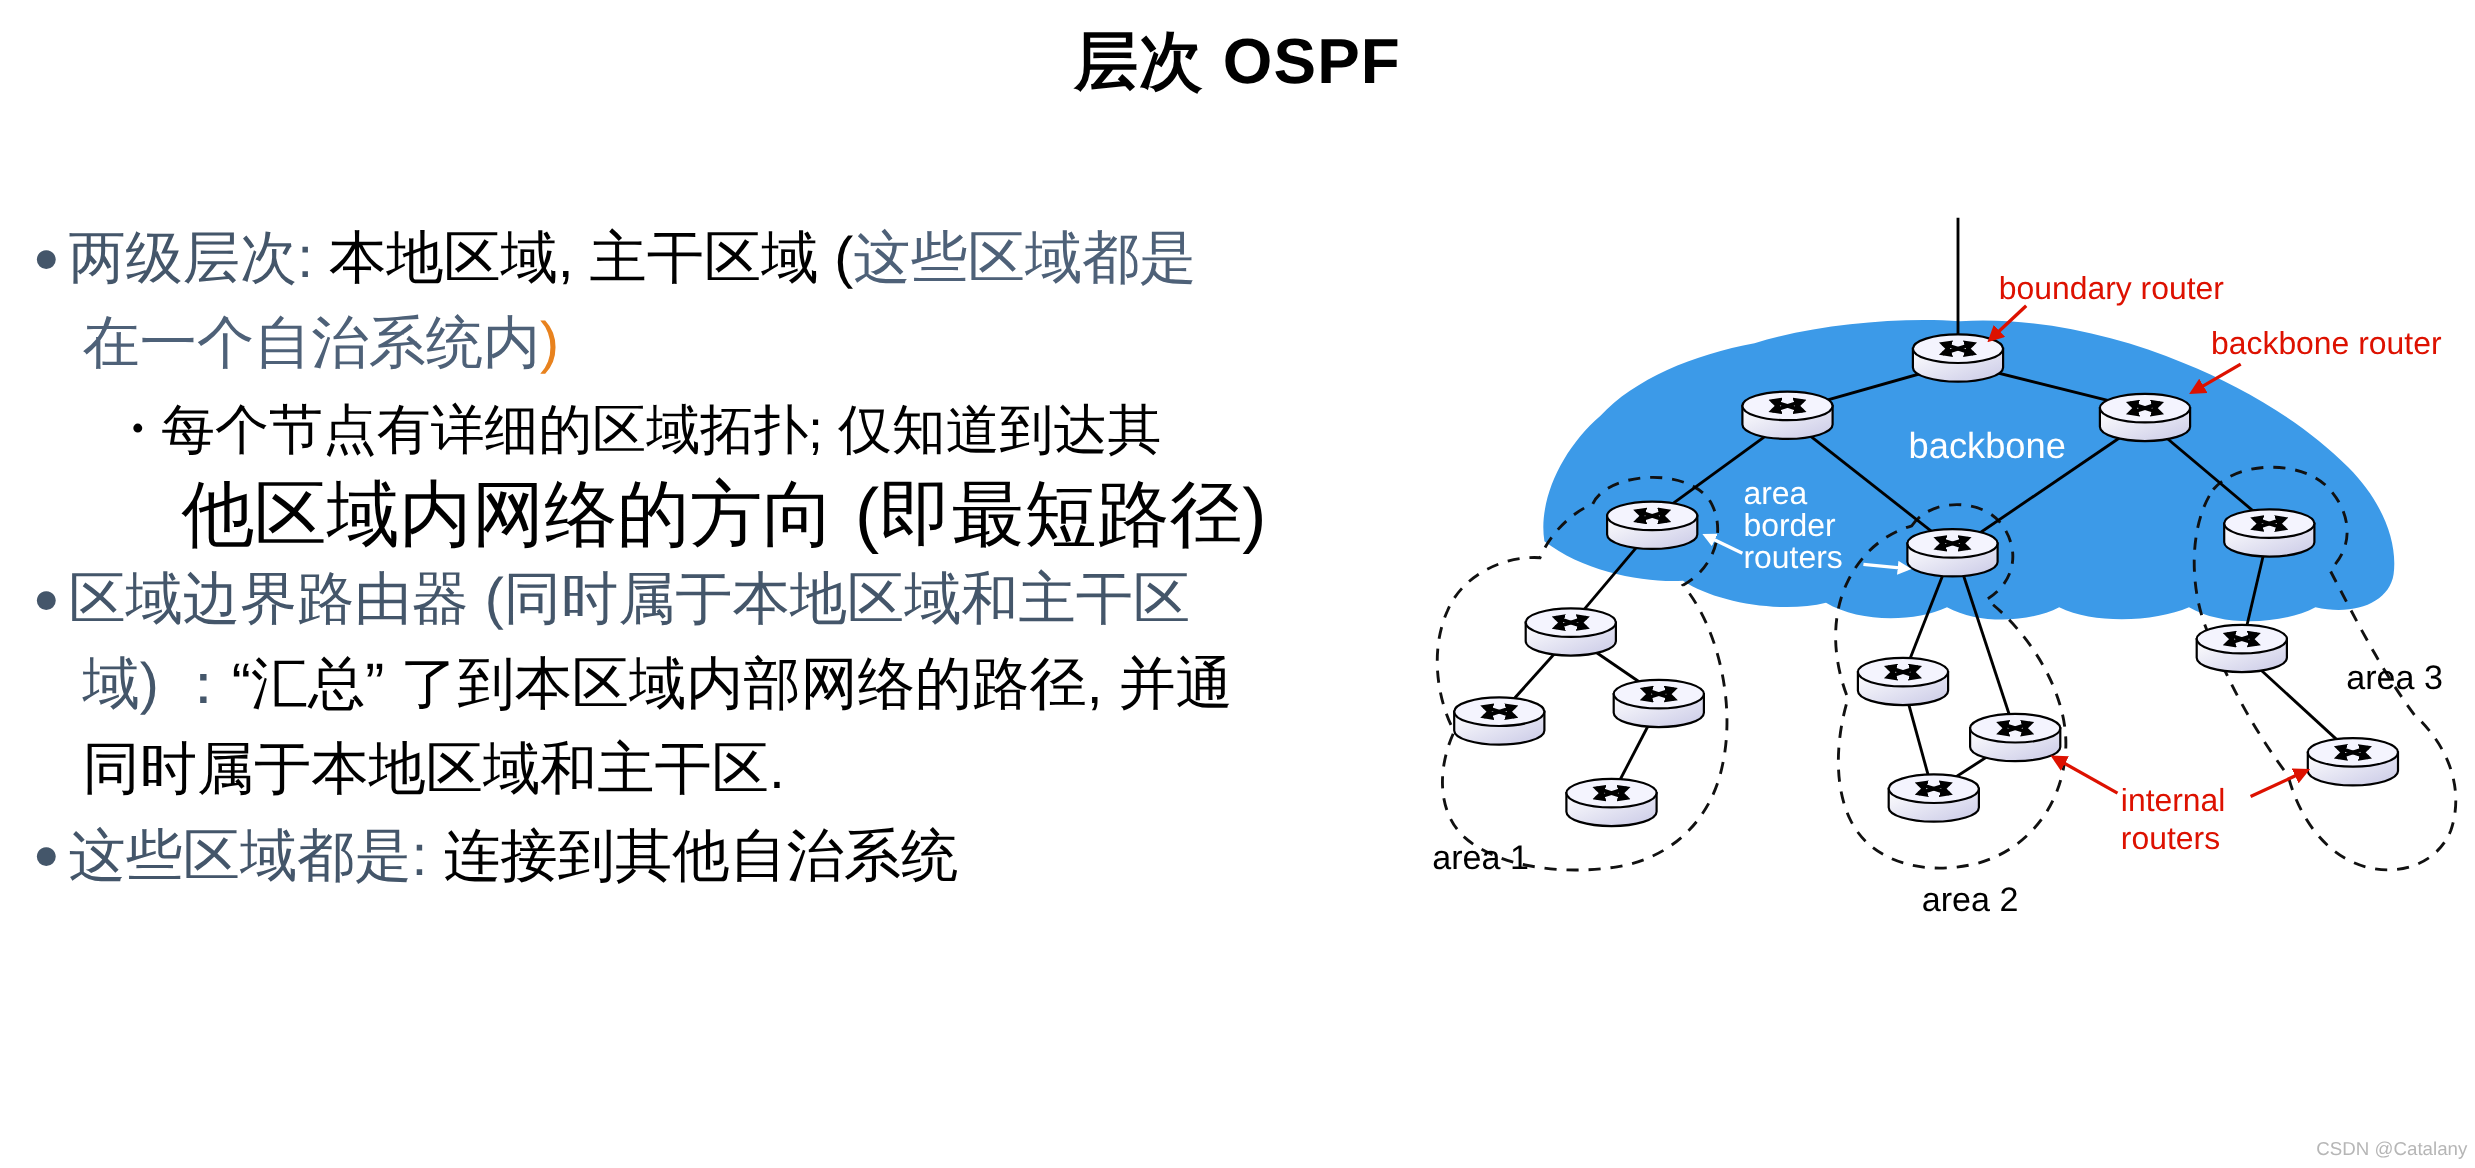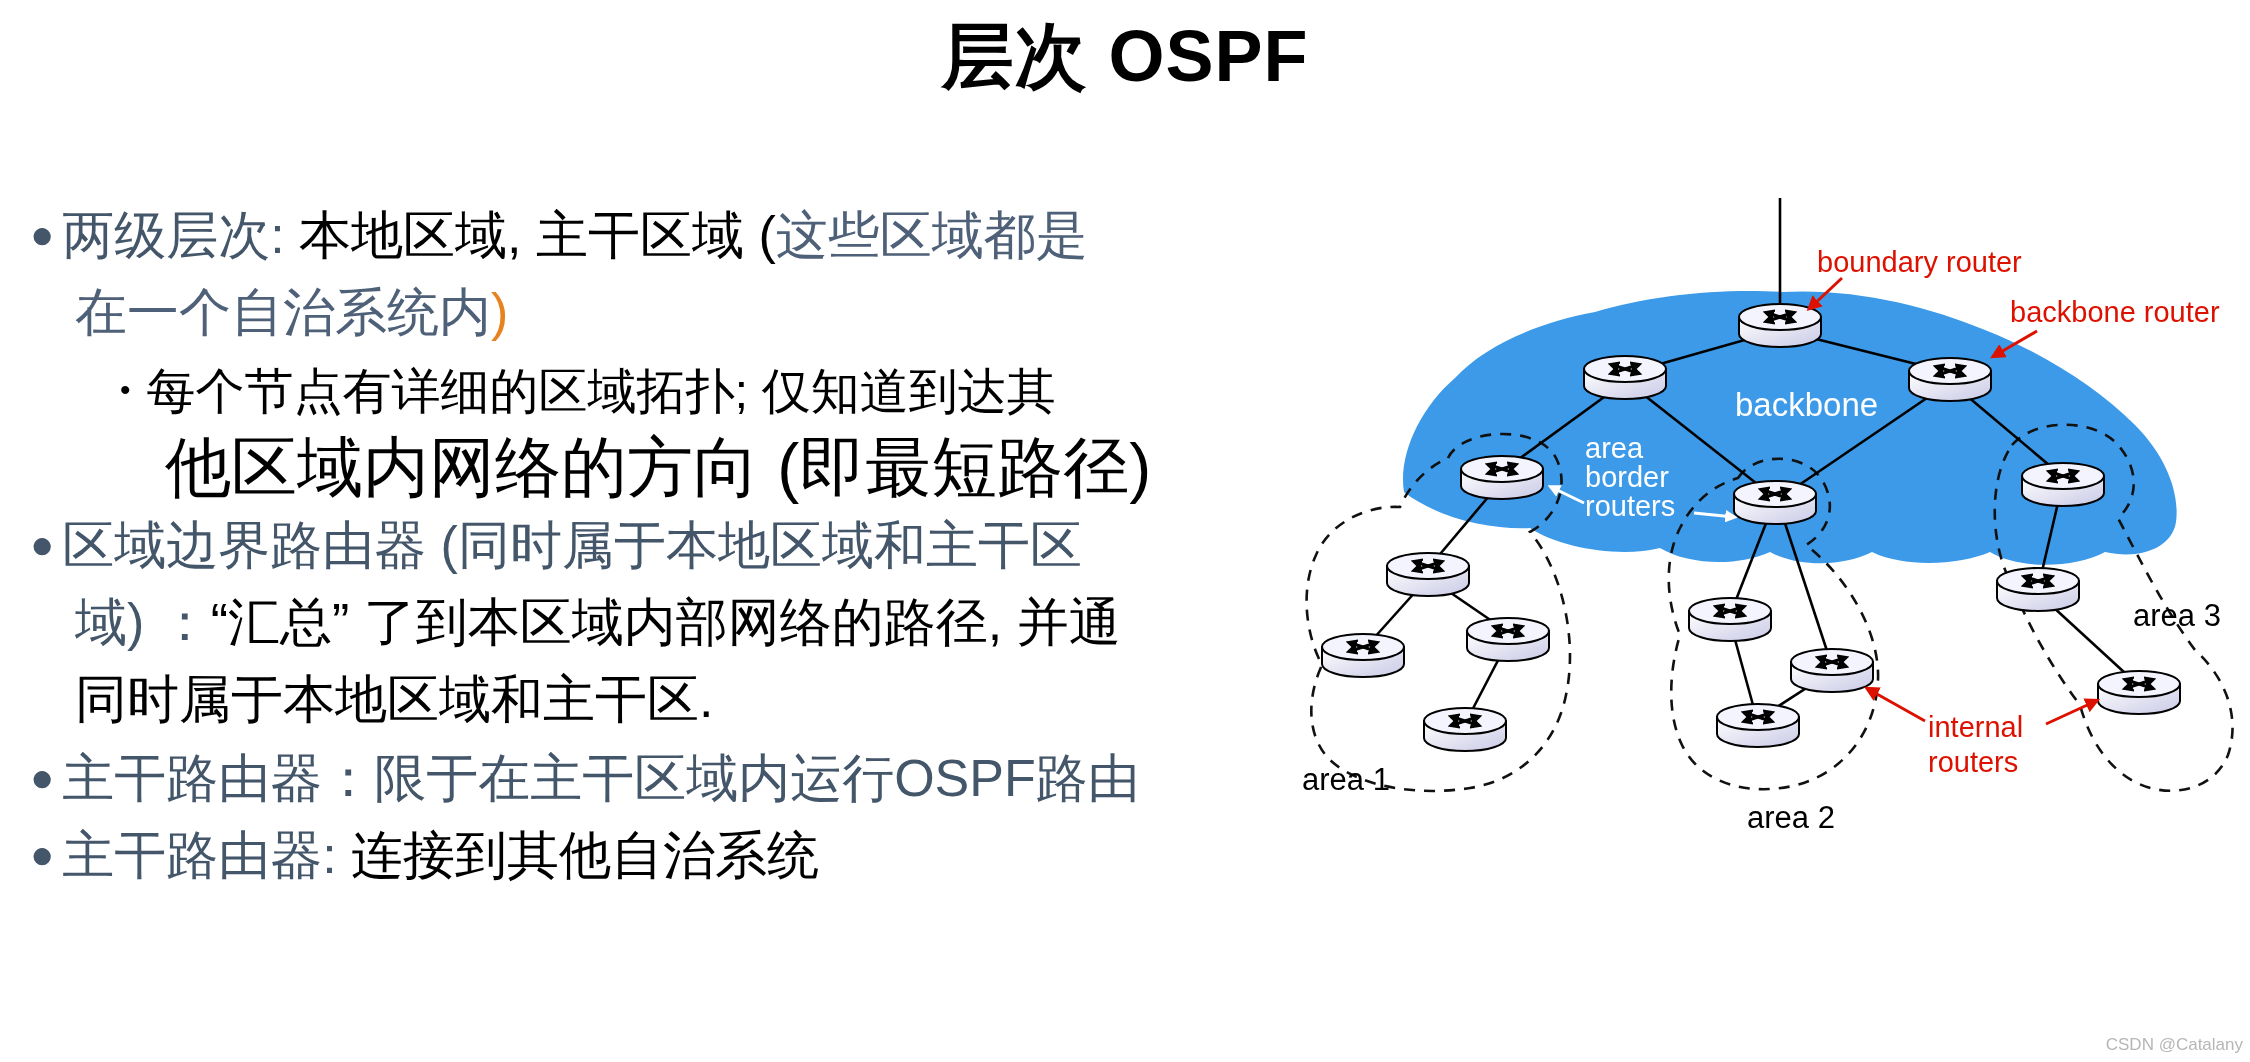--- a/index.html
+++ b/index.html
@@ -2,21 +2,21 @@
 <html><head>
 <meta charset="utf-8">
 <style>
   html,body{margin:0;padding:0;}
   body{
     width:2250px;height:1062px;position:relative;background:#ffffff;overflow:hidden;
     font-family:"Liberation Sans","DejaVu Sans",sans-serif;
   }
   .title{
     position:absolute;left:0;top:0;width:2250px;text-align:center;
-    font-size:72px;line-height:112px;font-weight:700;color:#000;margin:0;
+    font-size:58px;line-height:112px;font-weight:700;color:#000;margin:0;
     letter-spacing:1px;
   }
   .content{
     position:absolute;left:30px;top:196px;width:1270px;
     font-size:52px;line-height:77.5px;white-space:nowrap;color:#000;
   }
   .line{height:77.5px;}
   .indent1{padding-left:45px;}
   .sub{font-size:49px;padding-left:90px;}
   .sub2{font-size:66px;padding-left:135px;}
@@ -54,24 +54,21 @@
   <div class="line">
     <span class="mk c-slate">●</span><span class="c-slate">区域边界路由器 (同时属于本地区域和主干区</span>
   </div>
   <div class="line indent1">
     <span class="c-slate">域) ：</span><span class="c-black">“汇总” 了到本区域内部网络的路径, 并通</span>
   </div>
   <div class="line indent1">
     <span class="c-black">同时属于本地区域和主干区.</span>
   </div>
   <div class="line">
-    <span class="mk c-slate">●</span><span class="c-slate">主干路由器：限于在主干区域内运行OSPF路由</span>
-  </div>
-  <div class="line">
-    <span class="mk c-slate">●</span><span class="c-slate">主干路由器: </span><span class="c-black">连接到其他自治系统</span>
+    <span class="mk c-slate">●</span><span class="c-slate">这些区域都是: </span><span class="c-black">连接到其他自治系统</span>
   </div>
 </div>
 
 <svg style="position:absolute;left:1270px;top:140px;" width="980" height="922" viewBox="1270 140 980 922">
   <defs>
     <linearGradient id="cyl" x1="0" y1="0" x2="1" y2="1">
       <stop offset="0" stop-color="#ffffff"></stop>
       <stop offset="1" stop-color="#c9c9e6"></stop>
     </linearGradient>
     <marker id="gArr" viewBox="0 0 10 10" refX="7" refY="5" markerWidth="3.4" markerHeight="3.4" orient="auto-start-reverse">

